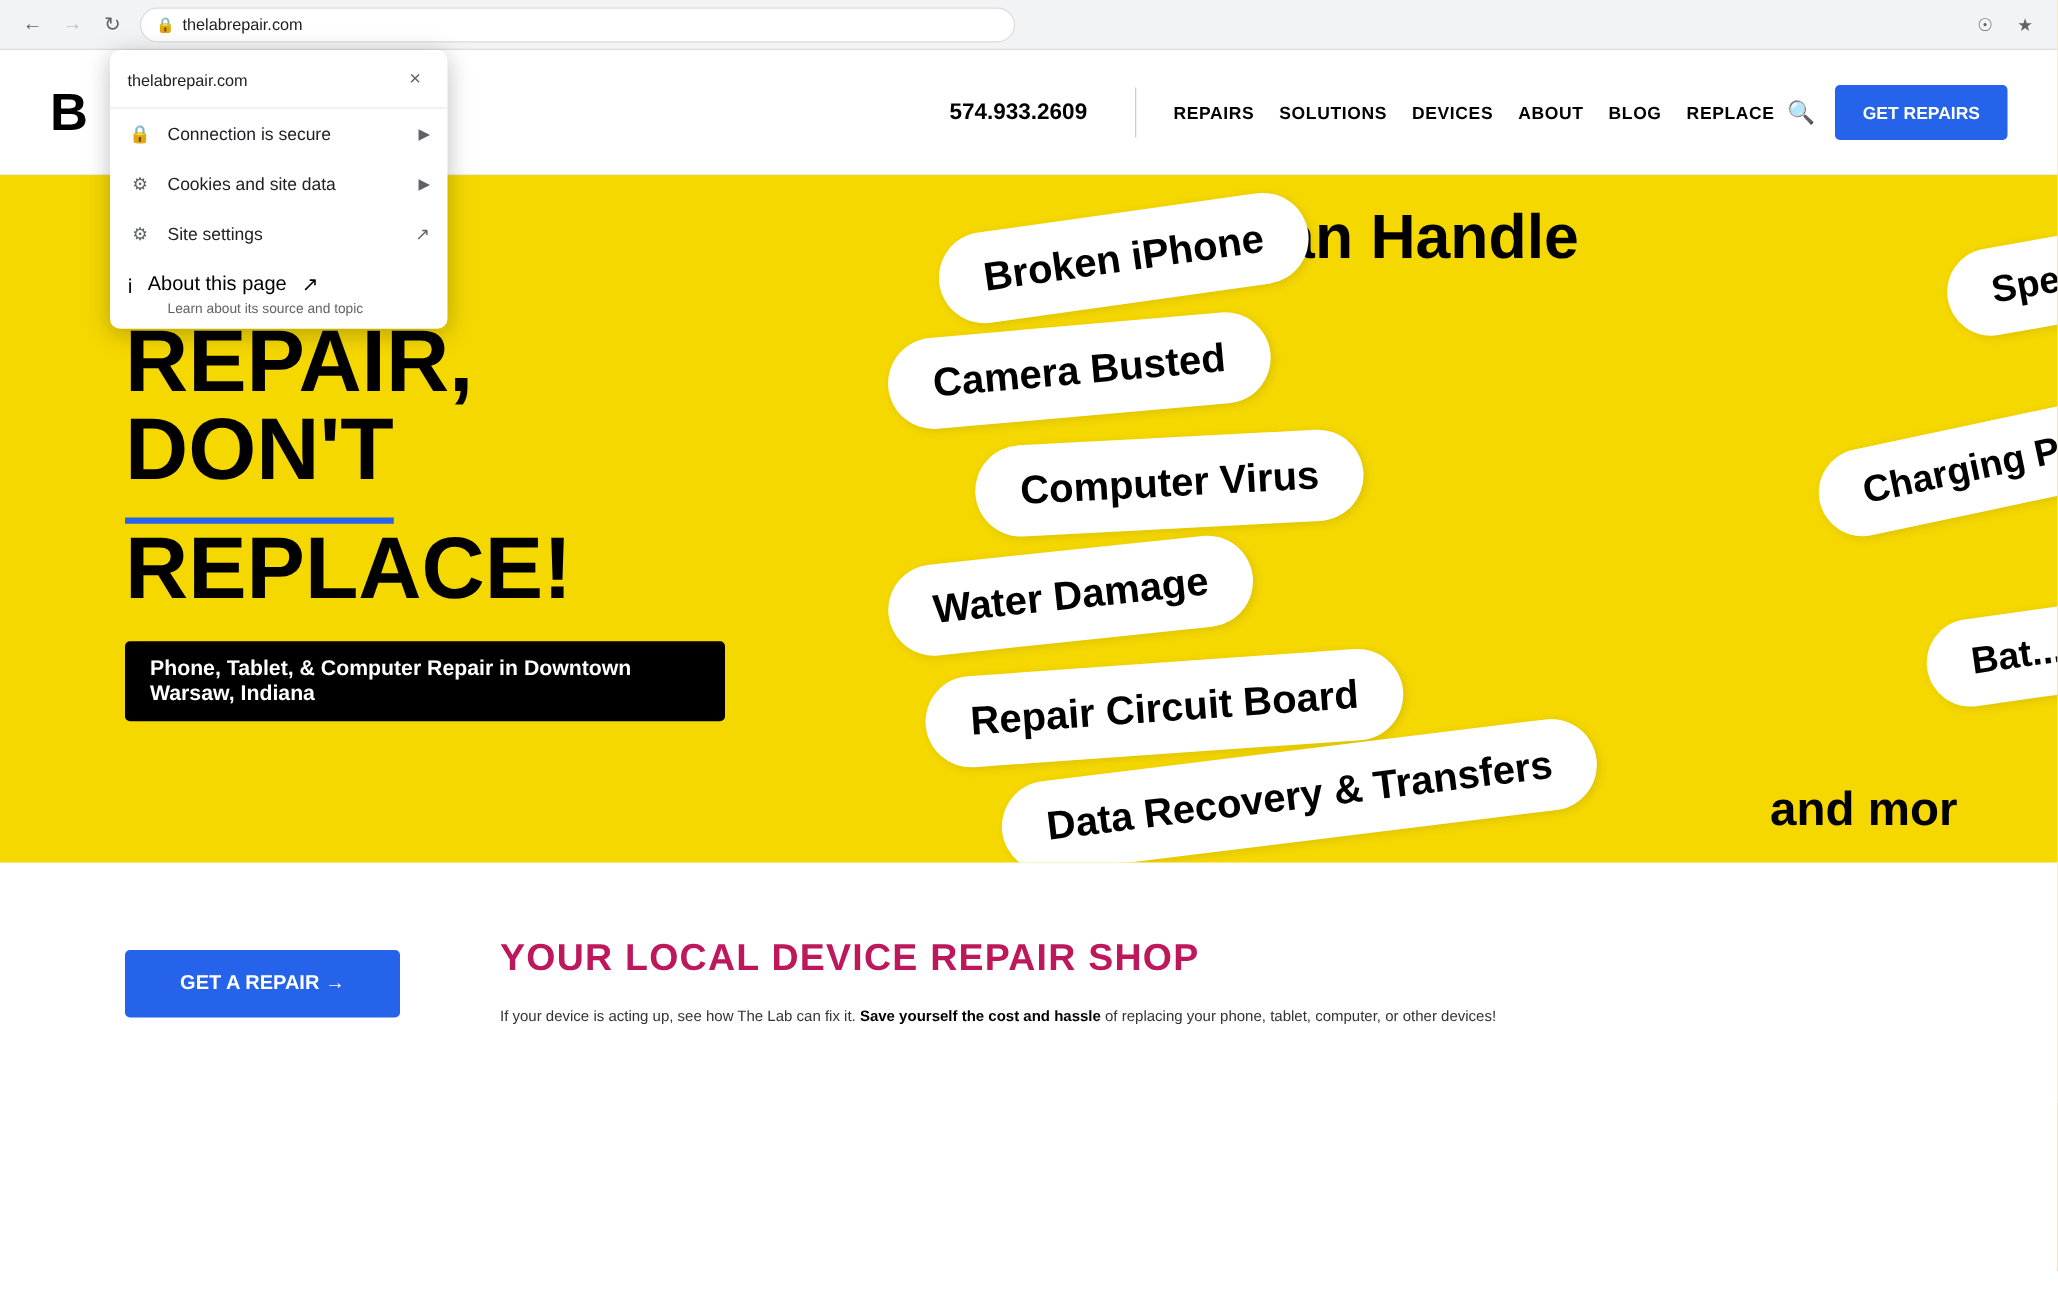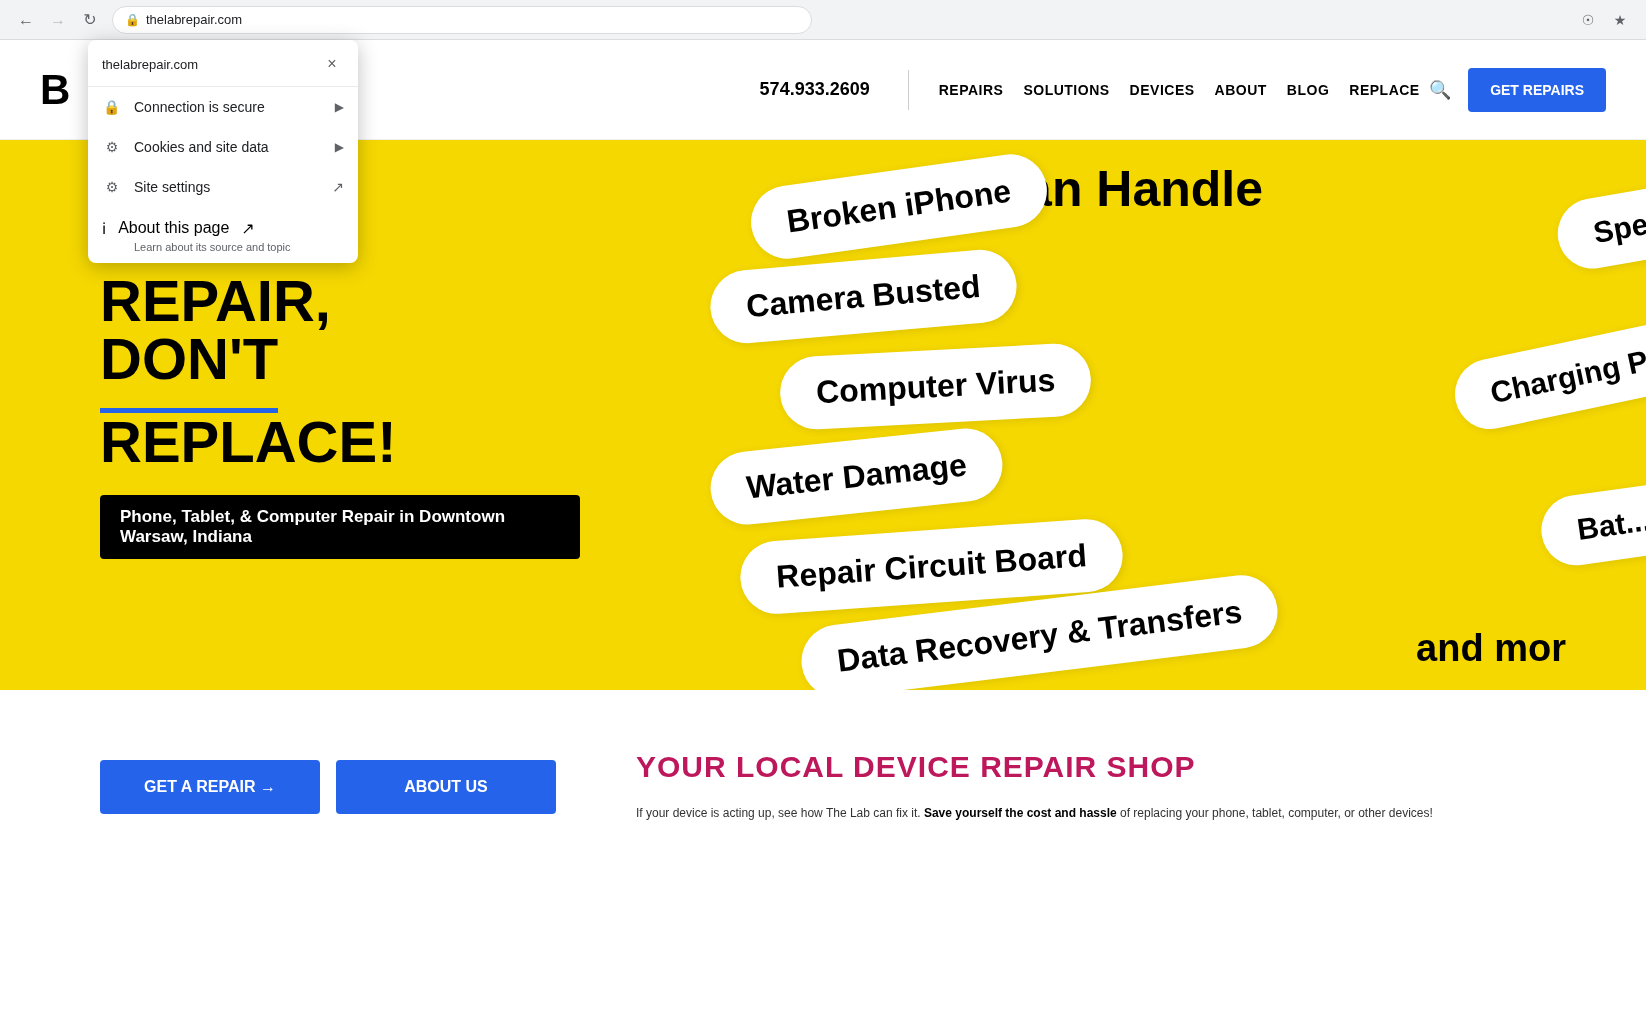--- a/index.html
+++ b/index.html
@@ -159,21 +159,21 @@
       overflow: hidden;
     }
     .hero-left {
       flex: 0 0 700px;
       display: flex;
       flex-direction: column;
       justify-content: center;
       padding: 60px 60px 60px 100px;
     }
     .hero-title {
-      font-size: 58px;
+      font-size: 70px;
       font-weight: 900;
       color: #000;
       line-height: 1;
       text-transform: uppercase;
     }
     .hero-title .underline-word {
       display: inline-block;
       border-bottom: 5px solid #2563eb;
       padding-bottom: 20px;
     }
@@ -253,21 +253,21 @@
     
     .below-hero {
       background: #fff;
       padding: 60px 100px;
       display: flex;
       gap: 80px;
       align-items: flex-start;
     }
     .cta-buttons {
       display: flex;
-      flex-direction: row;
+      flex-direction: column;
       gap: 16px;
       flex: 0 0 auto;
       padding-top: 10px;
       justify-content: center;
     }
     .cta-btn-repair {
       background: #2563eb;
       color: #fff;
       border: none;
       border-radius: 4px;
@@ -403,21 +403,20 @@
       <div class="pill-right pr2">Charging P...</div>
       <div class="pill-right pr3">Bat...</div>
       <span class="and-more">and mor</span>
     </div>
   </div>
 </div>
 
 <div class="below-hero">
   <div class="cta-buttons">
     <button class="cta-btn-repair">GET A REPAIR →</button>
-    <button class="cta-btn-about">ABOUT US</button>
   </div>
   <div class="shop-info">
     <h2 class="shop-title">YOUR LOCAL DEVICE REPAIR SHOP</h2>
     <p class="shop-desc">
       <span>If your device is acting up, see how The Lab can fix it. </span><strong>Save yourself the cost and hassle</strong><span> of replacing your phone, tablet, computer, or other devices!</span>
     </p>
   </div>
 </div>
 
 </body></html>

